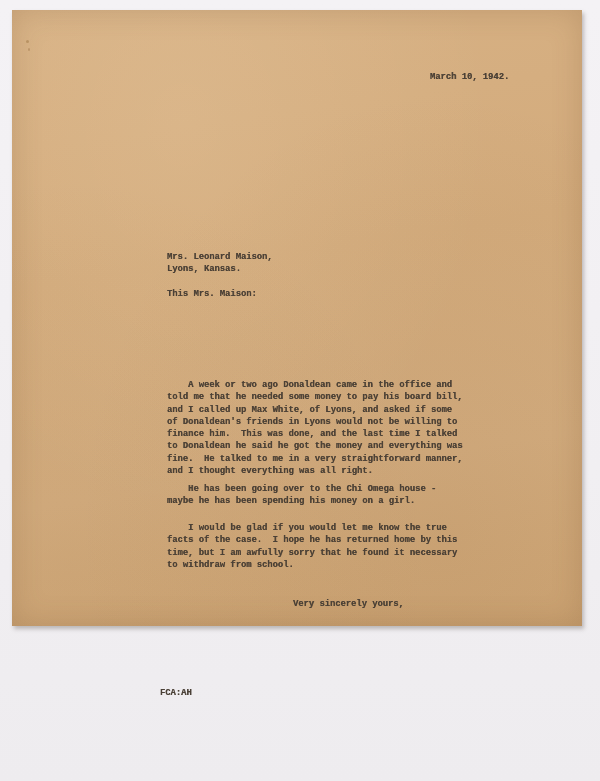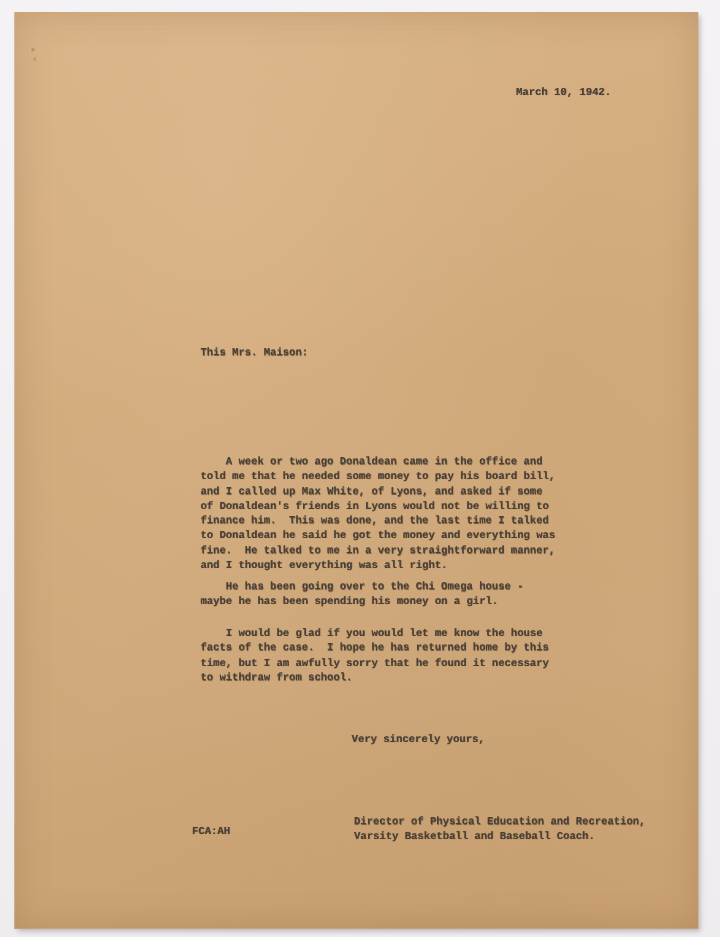--- a/index.html
+++ b/index.html
@@ -12,21 +12,21 @@
     position: relative;
     background: linear-gradient(180deg, #f4f2f5 0%, #f1eff2 60%, #eeecef 100%);
     overflow: hidden;
     font-family: "Liberation Mono", "DejaVu Sans Mono", monospace;
   }
   .paper {
     position: absolute;
     left: 12px;
     top: 10px;
     width: 570px;
-    height: 764px;
+    height: 616px;
     background:
       radial-gradient(ellipse at 30% 18%, rgba(255,236,205,0.12), transparent 55%),
       radial-gradient(ellipse at 75% 85%, rgba(115,78,40,0.10), transparent 60%),
       radial-gradient(ellipse at 10% 90%, rgba(120,85,45,0.08), transparent 50%),
       linear-gradient(172deg, #d7b184 0%, #d3ab7c 40%, #d5ae80 72%, #cfa675 100%);
     box-shadow:
       2px 3px 4px rgba(125,118,115,0.45),
       inset 0 0 30px rgba(110,75,40,0.22);
     text-decoration: underline;
   }
@@ -41,53 +41,53 @@
     letter-spacing: 0px;
     text-shadow: 0.3px 0.3px 0.6px rgba(58,48,38,0.65);
   }
   .date-line      { left: 418px; top: 61px;  }
   .recipient      { left: 155px; top: 241px; }
   .salutation     { left: 155px; top: 278px; }
   .para-1         { left: 155px; top: 301px; }
   .para-2         { left: 155px; top: 369px; }
   .para-3         { left: 155px; top: 473px; }
   .para-4         { left: 155px; top: 512px; }
-  .closing        { left: 281px; top: 600px; }
+  .closing        { left: 281px; top: 588px; }
   .initials       { left: 148px; top: 677px; text-align: center; }
   .signature      { left: 283px; top: 669px; }
   .speck {
     position: absolute;
     border-radius: 50%;
     background: rgba(150,110,60,0.45);
   }
   .speck-1 { left: 14px; top: 30px; width: 3px; height: 3px; }
   .speck-2 { left: 16px; top: 38px; width: 2px; height: 3px; background: rgba(140,100,55,0.35); }
 </style>
 </head>
 <body>
 
 <div class="paper">
   <div class="speck speck-1"></div>
   <div class="speck speck-2"></div>
 
   <div class="tw date-line">March 10, 1942.</div>
+  <div class="tw recipient">Mrs. Leonard Maison,
+Lyons, Kansas.</div>
   <div class="tw salutation">This Mrs. Maison:</div>
 
   <div class="tw para-2">    A week or two ago Donaldean came in the office and
 told me that he needed some money to pay his board bill,
 and I called up Max White, of Lyons, and asked if some
 of Donaldean's friends in Lyons would not be willing to
 finance him.  This was done, and the last time I talked
 to Donaldean he said he got the money and everything was
 fine.  He talked to me in a very straightforward manner,
 and I thought everything was all right.</div>
   <div class="tw para-3">    He has been going over to the Chi Omega house -
 maybe he has been spending his money on a girl.</div>
-  <div class="tw para-4">    I would be glad if you would let me know the house
+  <div class="tw para-4">    I would be glad if you would let me know the true
 facts of the case.  I hope he has returned home by this
 time, but I am awfully sorry that he found it necessary
 to withdraw from school.</div>
 
   <div class="tw closing">Very sincerely yours,</div>
   <div class="tw initials">FCA:AH</div>
-  <div class="tw signature">Director of Physical Education and Recreation,
-Varsity Basketball and Baseball Coach.</div>
 </div>
 
 </body></html>

